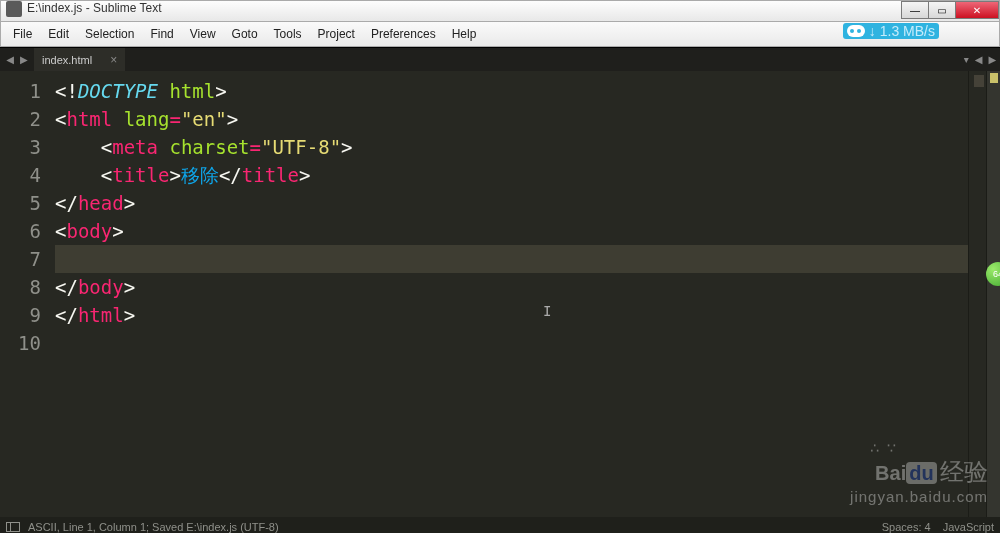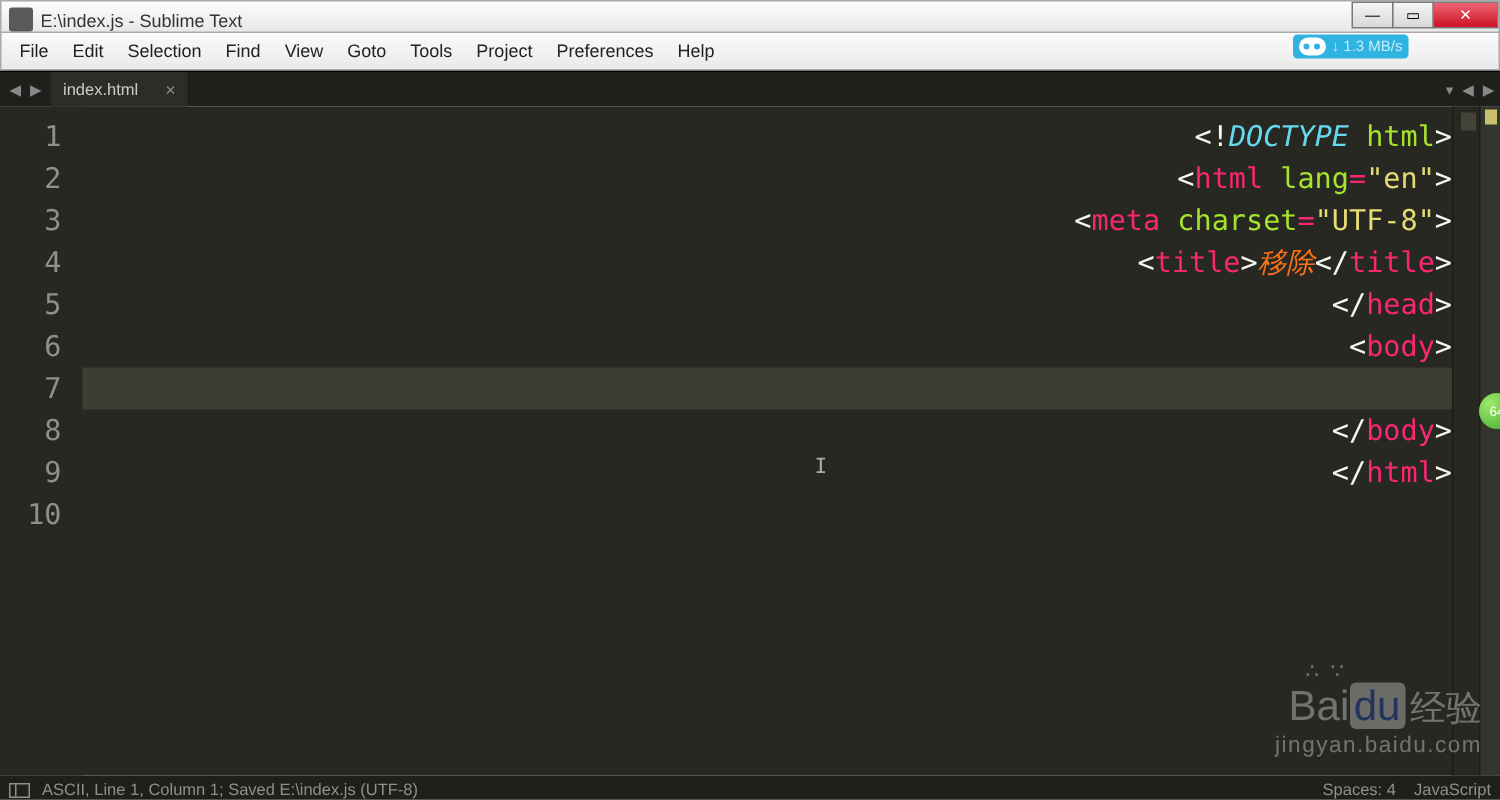--- a/index.html
+++ b/index.html
@@ -1,75 +1,75 @@
 <!DOCTYPE html>
 <html><head>
 <meta charset="utf-8">
 <style>
 * { margin:0; padding:0; box-sizing:border-box; }
 body { font-family:"Segoe UI",Tahoma,sans-serif; font-size:12px; width:1000px; height:533px; overflow:hidden; background:#efefef; position:relative; }
 
 
-.title-bar { height:22px; background:linear-gradient(#fdfdfd,#e8e8e8); display:flex; align-items:flex-end; border:1px solid #aaa; position:relative; }
+.title-bar { height:22px; background:linear-gradient(#fdfdfd,#e8e8e8); display:flex; align-items:flex-start; border:1px solid #aaa; position:relative; }
 .title-bar .app-icon { width:16px; height:16px; margin:0 5px; background:#5a5a5a; border-radius:2px; }
 .title-bar .title-text { color:#333; font-size:12px; flex:1; }
 .win-btns { display:flex; height:20px; position:absolute; right:0; top:0; }
 .win-btn { width:28px; height:18px; border:1px solid #7a7a7a; margin-left:-1px; display:flex; align-items:center; justify-content:center; font-size:10px; cursor:default; }
 .win-min,.win-max { background:linear-gradient(#f5f5f5,#d8d8d8); }
 .win-close { background:linear-gradient(#e67,#c12); color:#fff; width:44px; }
 
 
 .menu-bar { height:20px; background:linear-gradient(#fafafa,#eaeaea); border-left:1px solid #aaa; border-right:1px solid #aaa; border-bottom:1px solid #aaa; display:flex; align-items:center; padding:12px 4px; position:relative; }
 .menu-item { padding:2px 8px; color:#222; cursor:default; }
-.net-badge { position:absolute; right:60px; top:1px; display:flex; align-items:center; height:16px; background:#2fb3e0; border-radius:3px; padding:0 4px; color:#c5ecfb; font-size:10px; }
+.net-badge { position:absolute; right:60px; top:1px; display:flex; align-items:center; height:16px; background:#2fb3e0; border-radius:3px; padding:0 4px; color:#c5ecfb; font-size:14px; }
 .net-badge .cloud { width:18px; height:12px; margin-right:4px; background:#fff; border-radius:6px; position:relative; }
 .net-badge .cloud::before,.net-badge .cloud::after{content:"";position:absolute;background:#2fb3e0;width:4px;height:4px;border-radius:50%;top:4px;}
 .net-badge .cloud::before{left:3px;} .net-badge .cloud::after{left:10px;}
 
 
 .tab-row { height:24px; background:#1f1f1c; display:flex; align-items:stretch; border-top:1px solid #000; }
 .nav-arrows { width:34px; display:flex; align-items:center; justify-content:center; gap:6px; color:#888; }
 .nav-arrows span { font-size:10px; }
 .tab { display:flex; align-items:center; background:#2d2d28; padding:0 8px; color:#ccc; font-size:11px; min-width:90px; position:relative; }
 .tab .close { margin-left:18px; color:#888; font-size:12px; }
 .tab-row .right-arrows { margin-left:auto; width:40px; display:flex; align-items:center; justify-content:center; gap:6px; color:#888; }
 .tab-row .right-arrows span{font-size:10px;}
 
 
 .editor { display:flex; height:446px; background:#272822; font-family:Consolas,monospace; font-size:19px; position:relative; }
 .gutter { width:55px; background:#272822; color:#8f908a; text-align:right; padding-right:14px; padding-top:6px; user-select:none; }
 .gutter div { height:28px; line-height:28px; }
 .code { flex:1; padding-top:6px; color:#f8f8f2; position:relative; }
-.code-line { height:28px; line-height:28px; white-space:pre;text-align:right; }
+.code-line { height:28px; line-height:28px; white-space:pre; }
 .code-line.active { background:#3e3d32; }
 .br { color:#f8f8f2; }      
 .tag { color:#f92672; }     
 .kw { color:#66d9ef; font-style:italic; }  
 .attr { color:#a6e22e; }    
 .op { color:#f92672; }
 .str { color:#e6db74; }     
-.txt { color:#f97316;font-style:italic; }
+.txt { color:#0ea5e9; }
 .cursor-mark { color:#aaa; position:absolute; left:488px; top:232px; font-size:14px; }
 
 .minimap { width:18px; background:#272822; border-left:1px solid #1b1c17; position:relative; }
 .minimap .blob { position:absolute; top:4px; right:2px; width:10px; height:12px; background:#5a5348; opacity:.6; }
 .right-gutter { width:14px; background:#34352f; border-left:1px solid #1b1c17; position:relative; }
 .right-gutter .marker { position:absolute; top:2px; left:3px; width:8px; height:10px; background:#c9c16a; }
 
 
 .status-bar { height:20px; background:#1f201b; color:#8f908a; display:flex; align-items:center; font-size:11px; padding:0 6px; font-family:"Segoe UI",sans-serif; }
 .status-bar .panel-icon { width:14px; height:10px; border:1px solid #8f908a; margin-right:8px; position:relative; }
 .status-bar .panel-icon::after{content:"";position:absolute;left:3px;top:0;bottom:0;width:1px;background:#8f908a;}
 .status-bar .spacer { flex:1; }
 .status-bar .chunk { margin-left:12px; }
 
 
 .watermark { position:absolute; right:12px; bottom:28px; text-align:right; color:#fff; opacity:.35; pointer-events:none; font-family:Arial,sans-serif; }
 .watermark .paws { font-size:14px; letter-spacing:2px; margin-right:90px;}
-.watermark .main { font-size:28px; font-weight:normal; }
+.watermark .main { font-size:20px; font-weight:bold; }
 .watermark .cn { font-size:24px; }
 .watermark .sub { font-size:15px; letter-spacing:1px; }
 
 .green-ball { position:absolute; right:-10px; top:262px; width:24px; height:24px; border-radius:50%; background:radial-gradient(circle at 30% 30%,#9bea6b,#3fa82e); color:#fff; font-size:9px; display:flex; align-items:center; justify-content:center; }
 </style>
 </head>
 <body>
 
 <div class="title-bar">
   <div class="app-icon"></div>

